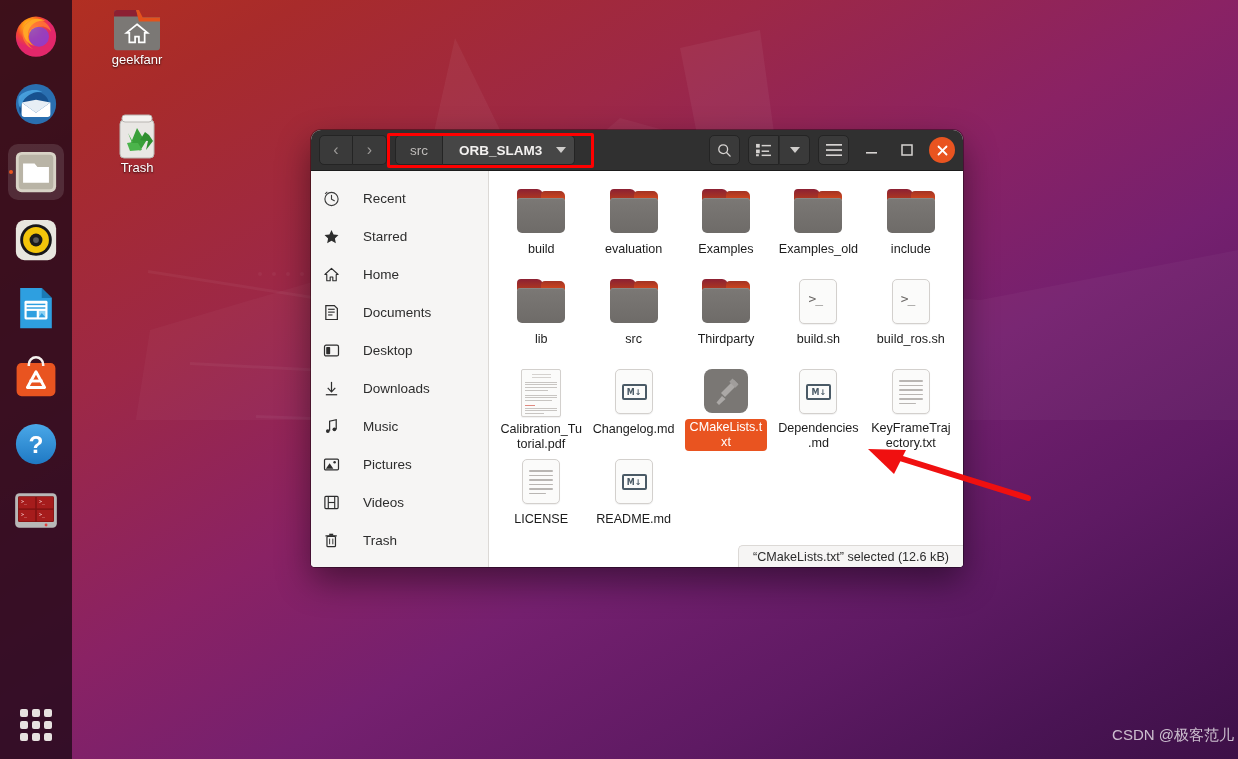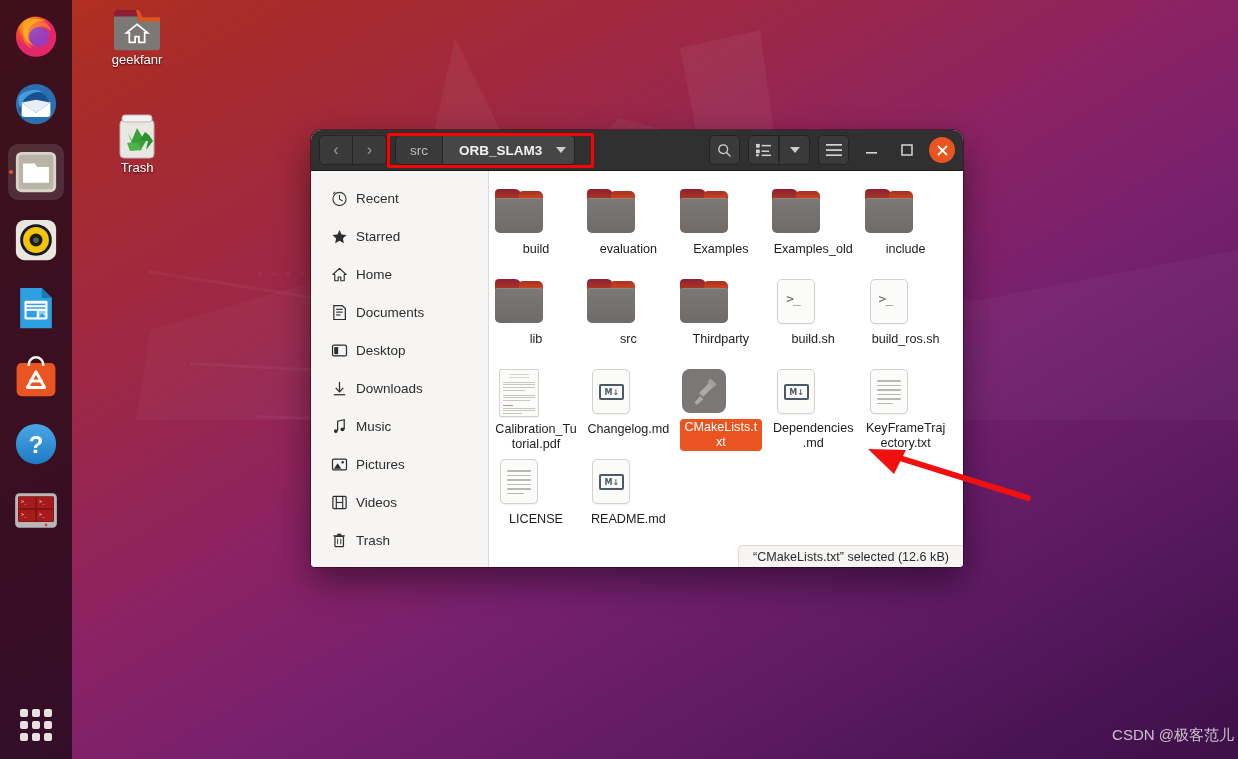--- a/index.html
+++ b/index.html
@@ -117,36 +117,36 @@
     border: 3px solid #ff0000; border-radius: 2px; z-index: 30; pointer-events:none;
   }
 
   
   #fmbody { display: flex; height: 396px; }
   #sidebar {
     width: 178px; background: #f6f5f4; border-right: 1px solid #dcd9d6;
     padding-top: 8px; flex-shrink: 0;
   }
   .side-item {
-    display: flex; align-items: center; gap: 8px;
-    height: 38px; padding-left: 20px;
+    display: flex; align-items: center; gap: 23px;
+    height: 38px; padding-left: 12px;
     font-size: 13.5px; color: #2d2d2d;
   }
   .side-ico { width: 17px; height: 17px; flex-shrink: 0; display:block; }
 
   #filearea {
     flex: 1; background: #ffffff; position: relative; overflow: hidden;
   }
   #grid {
     display: grid; grid-template-columns: repeat(5, 1fr);
     padding: 10px 6px 0 6px;
     row-gap: 0px;
   }
   .cell {
-    display: flex; flex-direction: column; align-items: flex-start;
+    display: flex; flex-direction: column; align-items: center;
     padding-top: 8px; height: 90px;
   }
   .cell .name {
     margin-top: 5px; font-size: 12.6px; color: #1c1c1c;
     text-align: center; line-height: 15px; width: 82px;
     word-break: break-word;
   }
   .cell.selected .name {
     background: #e95420; color: #fff; border-radius: 4px;
     padding: 1px 4px;

